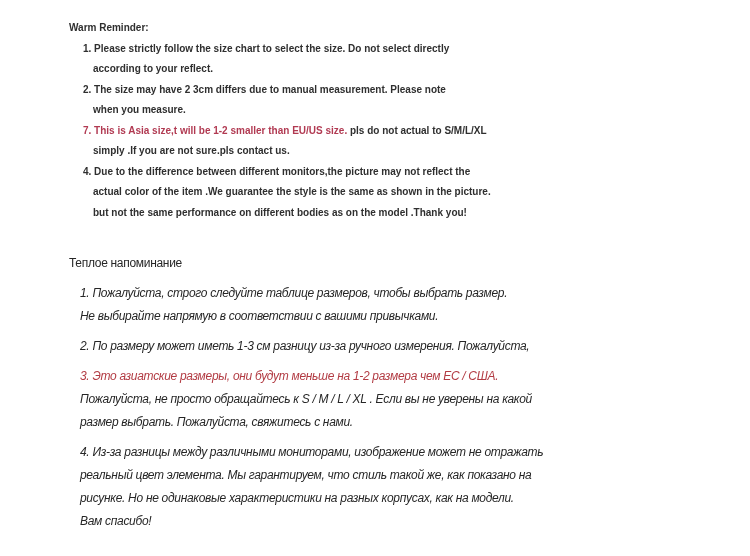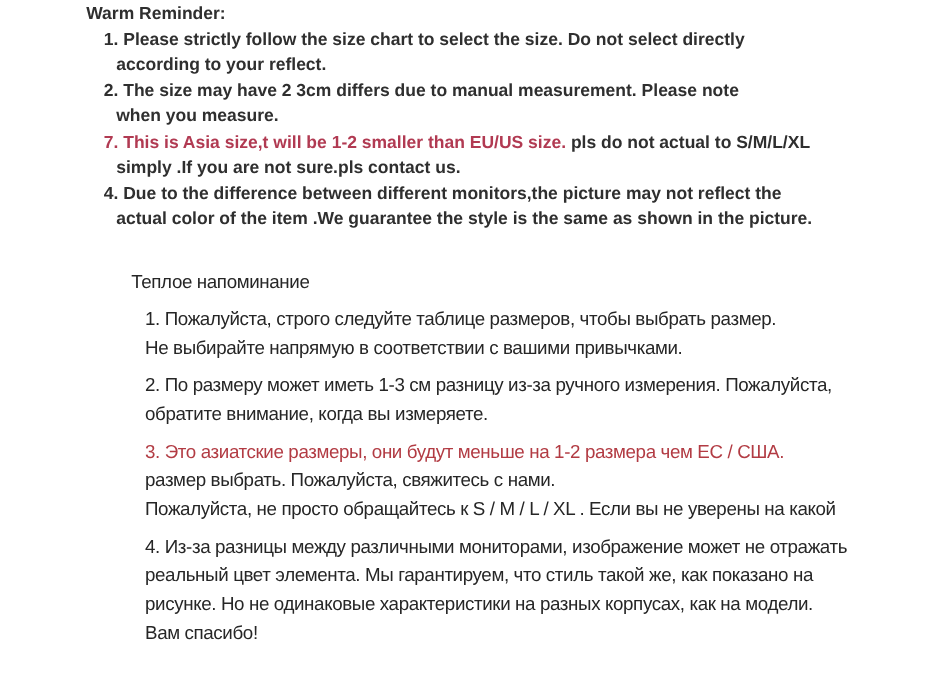--- a/index.html
+++ b/index.html
@@ -10,54 +10,56 @@
     --red-ru: #b23b43;
   }
   * { margin: 0; padding: 0; box-sizing: border-box; }
   html, body { width: 750px; height: 556px; overflow: hidden; }
   body {
     background: var(--bg);
     font-family: "Liberation Sans", sans-serif;
   }
   
   .en-section {
+    padding-top: 18px;
     padding-left: 93px;
     color: var(--text-en);
     font-weight: bold;
-    font-size: 14px;
+    font-size: 10px;
   }
   .en-line {
     line-height: 20.5px;
     white-space: pre;
   }
   .en-title {
     margin-left: -24px;       
   }
   .en-num-line {
     text-indent: -10px;       
   }
   .en-red { color: var(--red-en); }
   
   .ru-section {
     margin-top: 29px;
-    padding-left: 116px;
+    padding-left: 80px;
     color: var(--text-ru);
-    font-size: 15px;
+    font-size: 12px;
     letter-spacing: -0.3px;
   }
   .ru-title {
     margin-left: -11px;       
     line-height: 23px;
     white-space: pre;
   }
   .ru-item { margin-top: 7px; }
   .ru-item:first-of-type { margin-top: 0; }
   .ru-line {
     line-height: 23px;
     white-space: pre;
+    font-style: italic;
   }
   .ru-red { color: var(--red-ru); }
 </style>
 </head>
 <body>
 
 <div class="en-section">
   <div class="en-line en-title">Warm Reminder:</div>
 
   <div>
@@ -71,40 +73,40 @@
   </div>
 
   <div>
     <div class="en-line en-num-line"><span class="en-red">7. This is Asia size,t will be 1-2 smaller than EU/US size.</span><span> pls do not actual to S/M/L/XL</span></div>
     <div class="en-line">simply .If you are not sure.pls contact us.</div>
   </div>
 
   <div>
     <div class="en-line en-num-line">4. Due to the difference between different monitors,the picture may not reflect the</div>
     <div class="en-line">actual color of the item .We guarantee the style is the same as shown in the picture.</div>
+    <div class="en-line">but not the same performance on different bodies as on the model .Thank you!</div>
   </div>
 </div>
 
 <div class="ru-section">
   <div class="ru-title">Теплое напоминание</div>
 
   <div class="ru-item">
     <div class="ru-line">1. Пожалуйста, строго следуйте таблице размеров, чтобы выбрать размер.</div>
     <div class="ru-line">Не выбирайте напрямую в соответствии с вашими привычками.</div>
   </div>
 
   <div class="ru-item">
     <div class="ru-line">2. По размеру может иметь 1-3 см разницу из-за ручного измерения. Пожалуйста,</div>
-    <div class="ru-line">обратите внимание, когда вы измеряете.</div>
   </div>
 
   <div class="ru-item">
     <div class="ru-line ru-red">3. Это азиатские размеры, они будут меньше на 1-2 размера чем ЕС / США.</div>
+    <div class="ru-line">Пожалуйста, не просто обращайтесь к S / M / L / XL . Если вы не уверены на какой</div>
     <div class="ru-line">размер выбрать. Пожалуйста, свяжитесь с нами.</div>
-    <div class="ru-line">Пожалуйста, не просто обращайтесь к S / M / L / XL . Если вы не уверены на какой</div>
   </div>
 
   <div class="ru-item">
     <div class="ru-line">4. Из-за разницы между различными мониторами, изображение может не отражать</div>
     <div class="ru-line">реальный цвет элемента. Мы гарантируем, что стиль такой же, как показано на</div>
     <div class="ru-line">рисунке. Но не одинаковые характеристики на разных корпусах, как на модели.</div>
     <div class="ru-line">Вам спасибо!</div>
   </div>
 </div>
 

